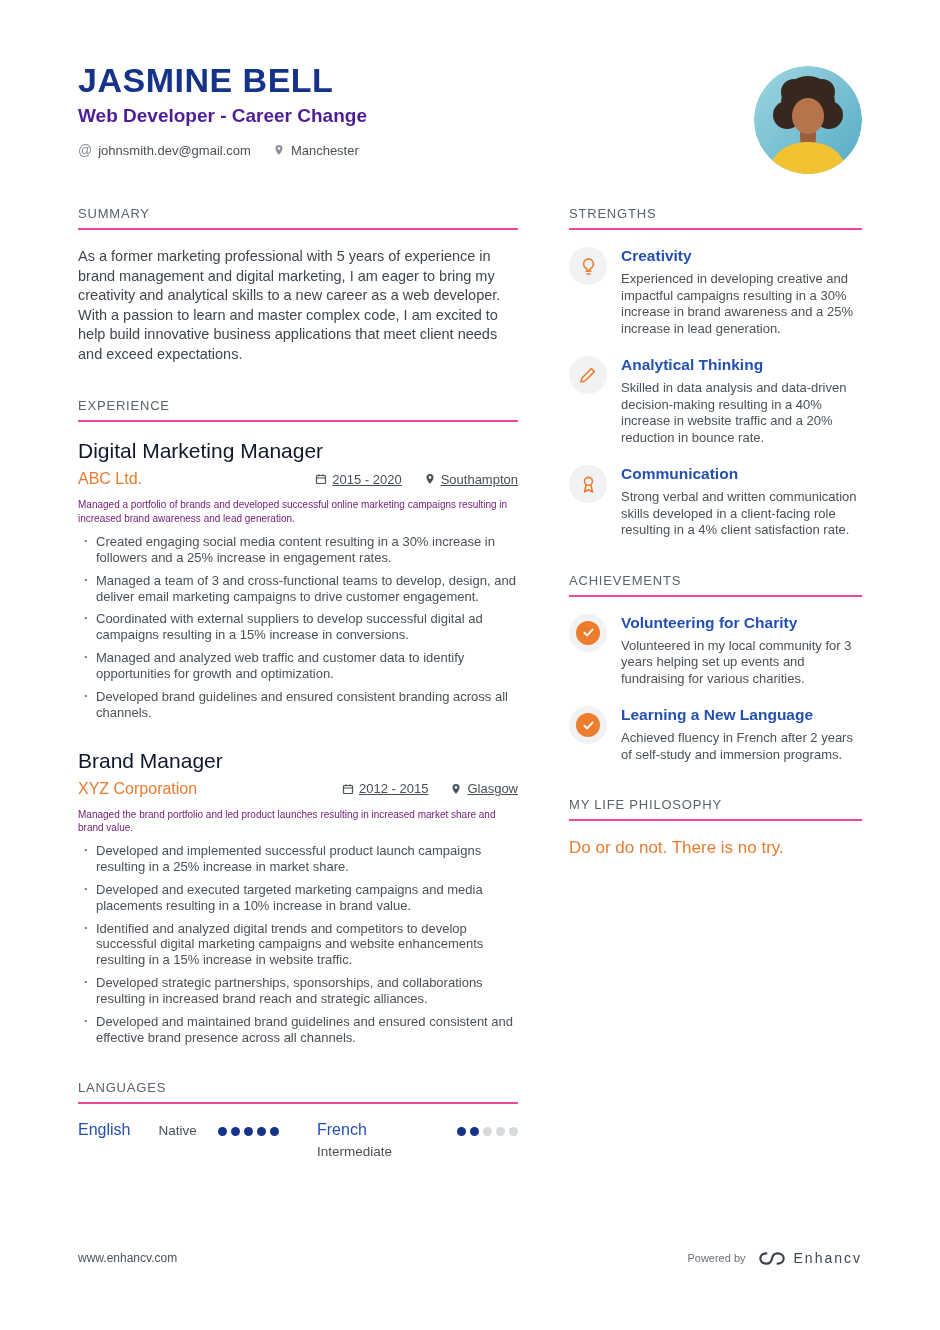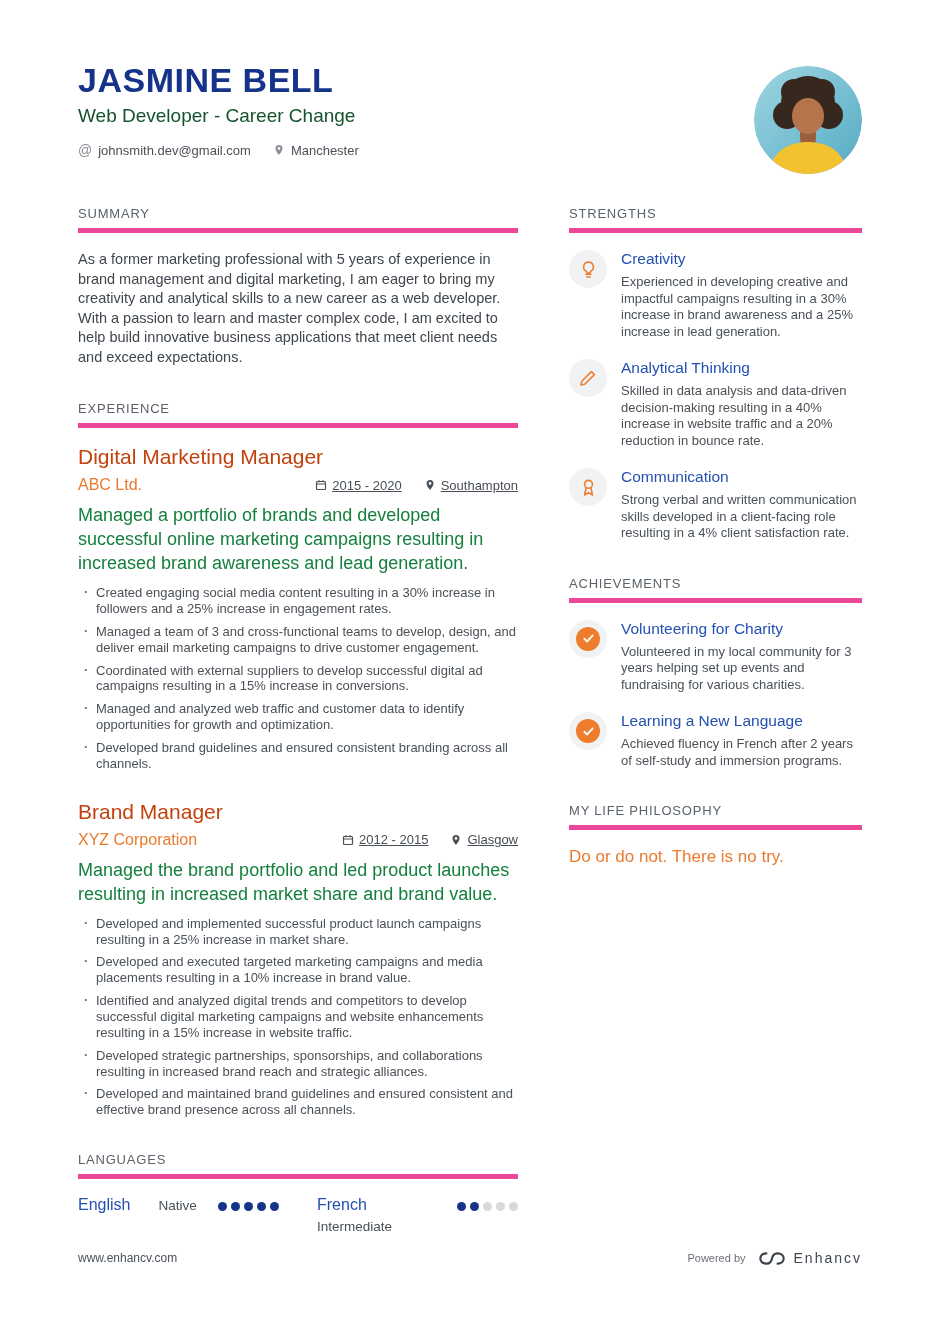--- a/index.html
+++ b/index.html
@@ -6,48 +6,48 @@
   html,body { background:#ffffff; }
   body {
     width:940px; height:1330px; position:relative; overflow:hidden;
     font-family:"Liberation Sans", sans-serif; color:#43484f;
   }
   .page { padding:62px 78px 0 78px; }
 
   
   .header { display:flex; justify-content:space-between; align-items:flex-start; margin-bottom:32px; }
   .name { font-size:34px; font-weight:800; color:#16338a; letter-spacing:.5px; line-height:1.1; }
-  .job-subtitle { font-size:19px; color:#14532d; margin-top:6px; font-weight:400; }
+  .job-subtitle { font-size:19px; color:#4c1d95; margin-top:6px; font-weight:700; }
   .contact { margin-top:15px; display:flex; gap:22px; font-size:13px; color:#4a5158; align-items:center; }
   .contact-item { display:flex; align-items:center; gap:6px; }
   .at-glyph { color:#8a9097; font-size:14px; }
   .avatar { width:108px; height:108px; border-radius:50%; overflow:hidden; flex-shrink:0; margin-top:4px; }
 
   
   .columns { display:flex; gap:51px; align-items:flex-start; }
   .col-left { width:440px; flex-shrink:0; }
   .col-right { width:293px; flex-shrink:0; }
 
   .section { margin-bottom:34px; }
   .section-header {
     font-size:13px; letter-spacing:.8px; color:#5a626b; font-weight:400;
-    border-bottom:5px solid #ec4899; padding-bottom:7px; margin-bottom:17px;
+    border-bottom:2px solid #ec4899; padding-bottom:7px; margin-bottom:17px;
   }
 
   
   .summary-text { font-size:14.5px; line-height:1.35; color:#3f464e; }
 
   
   .job { margin-bottom:28px; }
-  .job-title { font-size:21px; color:#c2410c; font-weight:500; margin-bottom:7px; }
+  .job-title { font-size:21px; color:#0f172a; font-weight:500; margin-bottom:7px; }
   .job-meta { display:flex; align-items:center; font-size:13px; color:#474e56; margin-bottom:10px; }
   .company { color:#ea7a2e; font-size:16px; font-weight:500; margin-right:auto; }
   .meta-item { display:flex; align-items:center; gap:5px; margin-left:22px; white-space:nowrap;text-decoration:underline; }
   .meta-item svg { display:block; }
-  .job-desc { font-size:18px; line-height:1.33; color:#15803d; margin-bottom:9px; }
+  .job-desc { font-size:10px; line-height:1.33; color:#701a75; margin-bottom:9px; }
   ul.bullets { list-style:none; }
   .bullets li { position:relative; padding-left:18px; font-size:13px; line-height:1.22; color:#4a5158; margin-bottom:7px; }
   .bullets li::before { content:"·"; position:absolute; left:6px; top:-1px; color:#6a7178; font-weight:bold; }
 
   
   .lang-grid { display:grid; grid-template-columns:1fr 1fr; column-gap:38px; row-gap:28px; }
   .lang { display:flex; justify-content:space-between; align-items:flex-start; }
   .lang-name { color:#2450b2; font-size:16px; }
   .lang-level { font-size:13.5px; color:#4a5158; }
   .lang.inline .lang-main { display:flex; align-items:baseline; gap:28px; }
@@ -60,21 +60,21 @@
   .card-item { display:flex; gap:14px; margin-bottom:19px; }
   .icon-circle {
     width:38px; height:38px; border-radius:50%; background:#f0f2f4;
     display:flex; align-items:center; justify-content:center; flex-shrink:0;
   }
   .check-inner {
     width:24px; height:24px; border-radius:50%; background:#ee7c2d;
     display:flex; align-items:center; justify-content:center;
   }
   .card-body { flex:1; }
-  .card-title { font-size:15.5px; color:#2450b2; margin-bottom:6px; }
+  .card-title { font-size:15.5px; color:#2450b2; margin-bottom:6px;font-weight:bold; }
   .card-text { font-size:13px; line-height:1.27; color:#4a5158; }
 
   
   .skills-wrap { display:flex; flex-wrap:wrap; column-gap:16px; row-gap:15px; }
   .skill { font-size:15px; color:#3f464e; padding:0 12px 8px 2px; border-bottom:1px solid #8f969e; }
 
   
   .quote { font-size:17px; color:#ea7a2e; }
 
   

